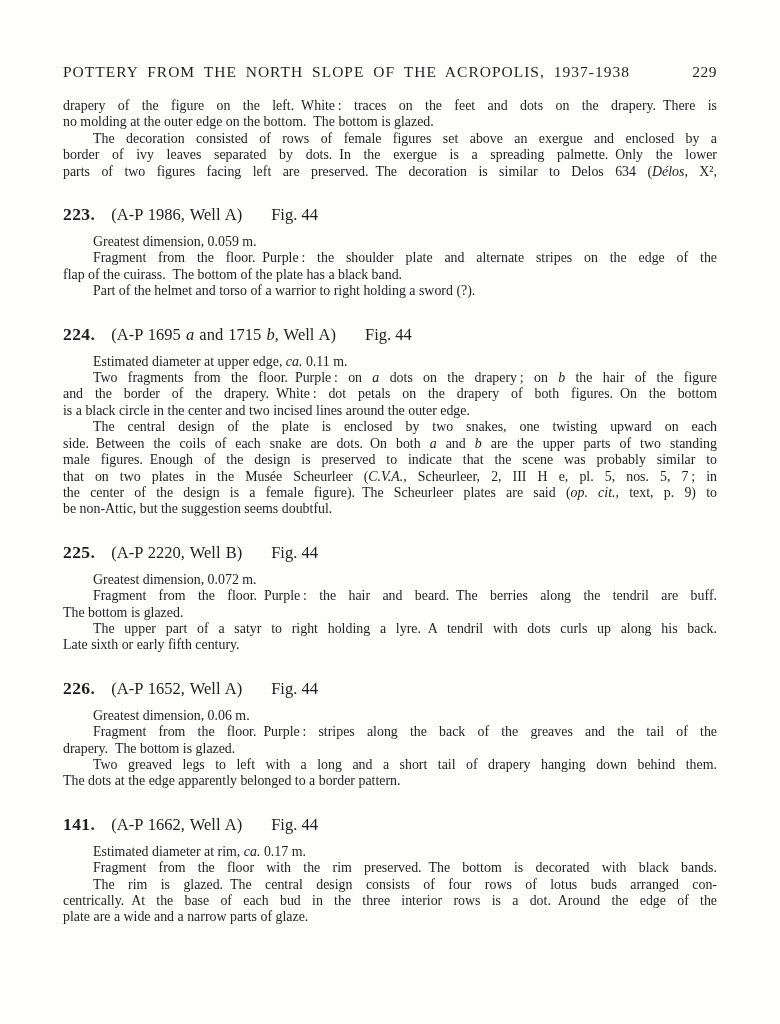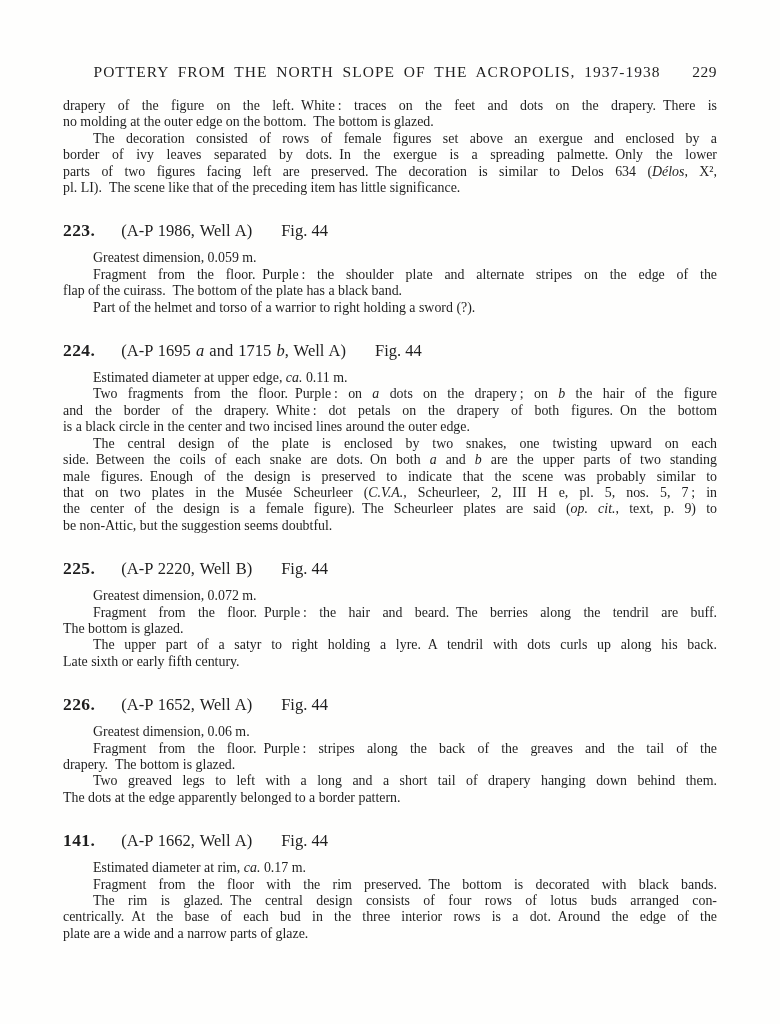--- a/index.html
+++ b/index.html
@@ -24,21 +24,21 @@
     height: 19px;
     margin-bottom: 17px;
     font-size: 15.5px;
     line-height: 19px;
     letter-spacing: 1px;
     word-spacing: 4px;
     white-space: nowrap;
   }
   .running-head .head-title {
     display: block;
-    text-align: center;
+    text-align: left;
     padding-right: 26px; 
   }
   .running-head .head-pagenum {
     position: absolute;
     right: 0;
     top: 0;
     letter-spacing: 0.5px;
     text-align: center;
   }
   .body-text {
@@ -59,21 +59,21 @@
     font-size: 16.5px;
     line-height: 22px;
     margin: 0 0 8px 0;
   }
   .entry-number {
     font-weight: bold;
     font-size: 17.5px;
     letter-spacing: 0.4px;
     margin-right: 16px;
   }
-  .entry-citation { word-spacing: 1px; margin-left: 10px; }
+  .entry-citation { word-spacing: 1px; }
   .entry-figure { margin-left: 29px; font-family: Liberation Serif, serif; }
   em { font-style: italic; }
 </style>
 </head>
 <body>
 
 <div class="page" style="background: rgb(254, 254, 253); color: rgb(30, 30, 30);">
   <div class="content">
     <div class="running-head">
       <span class="head-title">POTTERY FROM THE NORTH SLOPE OF THE ACROPOLIS, 1937-1938</span>
@@ -82,21 +82,20 @@
     <div class="body-text">
         <section class="continuation">
           <div class="paragraph">
             <div class="line"><span>drapery of the figure on the left. White : traces on the feet and dots on the drapery. There is</span></div>
             <div class="line lastline"><span>no molding at the outer edge on the bottom. The bottom is glazed.</span></div>
           </div>
           <div class="paragraph">
             <div class="line indent"><span>The decoration consisted of rows of female figures set above an exergue and enclosed by a</span></div>
             <div class="line"><span>border of ivy leaves separated by dots. In the exergue is a spreading palmette. Only the lower</span></div>
             <div class="line"><span>parts of two figures facing left are preserved. The decoration is similar to Delos 634 (</span><em>Délos</em><span>, X²,</span></div>
-            <div class="line lastline"><span>pl. LI). The scene like that of the preceding item has little significance.</span></div>
           </div>
         </section>
         <section class="entry">
           <h2 class="entry-heading"><span class="entry-number">223.</span><span class="entry-citation"><span>(A-P 1986, Well A)</span></span><span class="entry-figure">Fig. 44</span></h2>
           <div class="paragraph">
             <div class="line indent lastline"><span>Greatest dimension, 0.059 m.</span></div>
           </div>
           <div class="paragraph">
             <div class="line indent"><span>Fragment from the floor. Purple : the shoulder plate and alternate stripes on the edge of the</span></div>
             <div class="line lastline"><span>flap of the cuirass. The bottom of the plate has a black band.</span></div>

